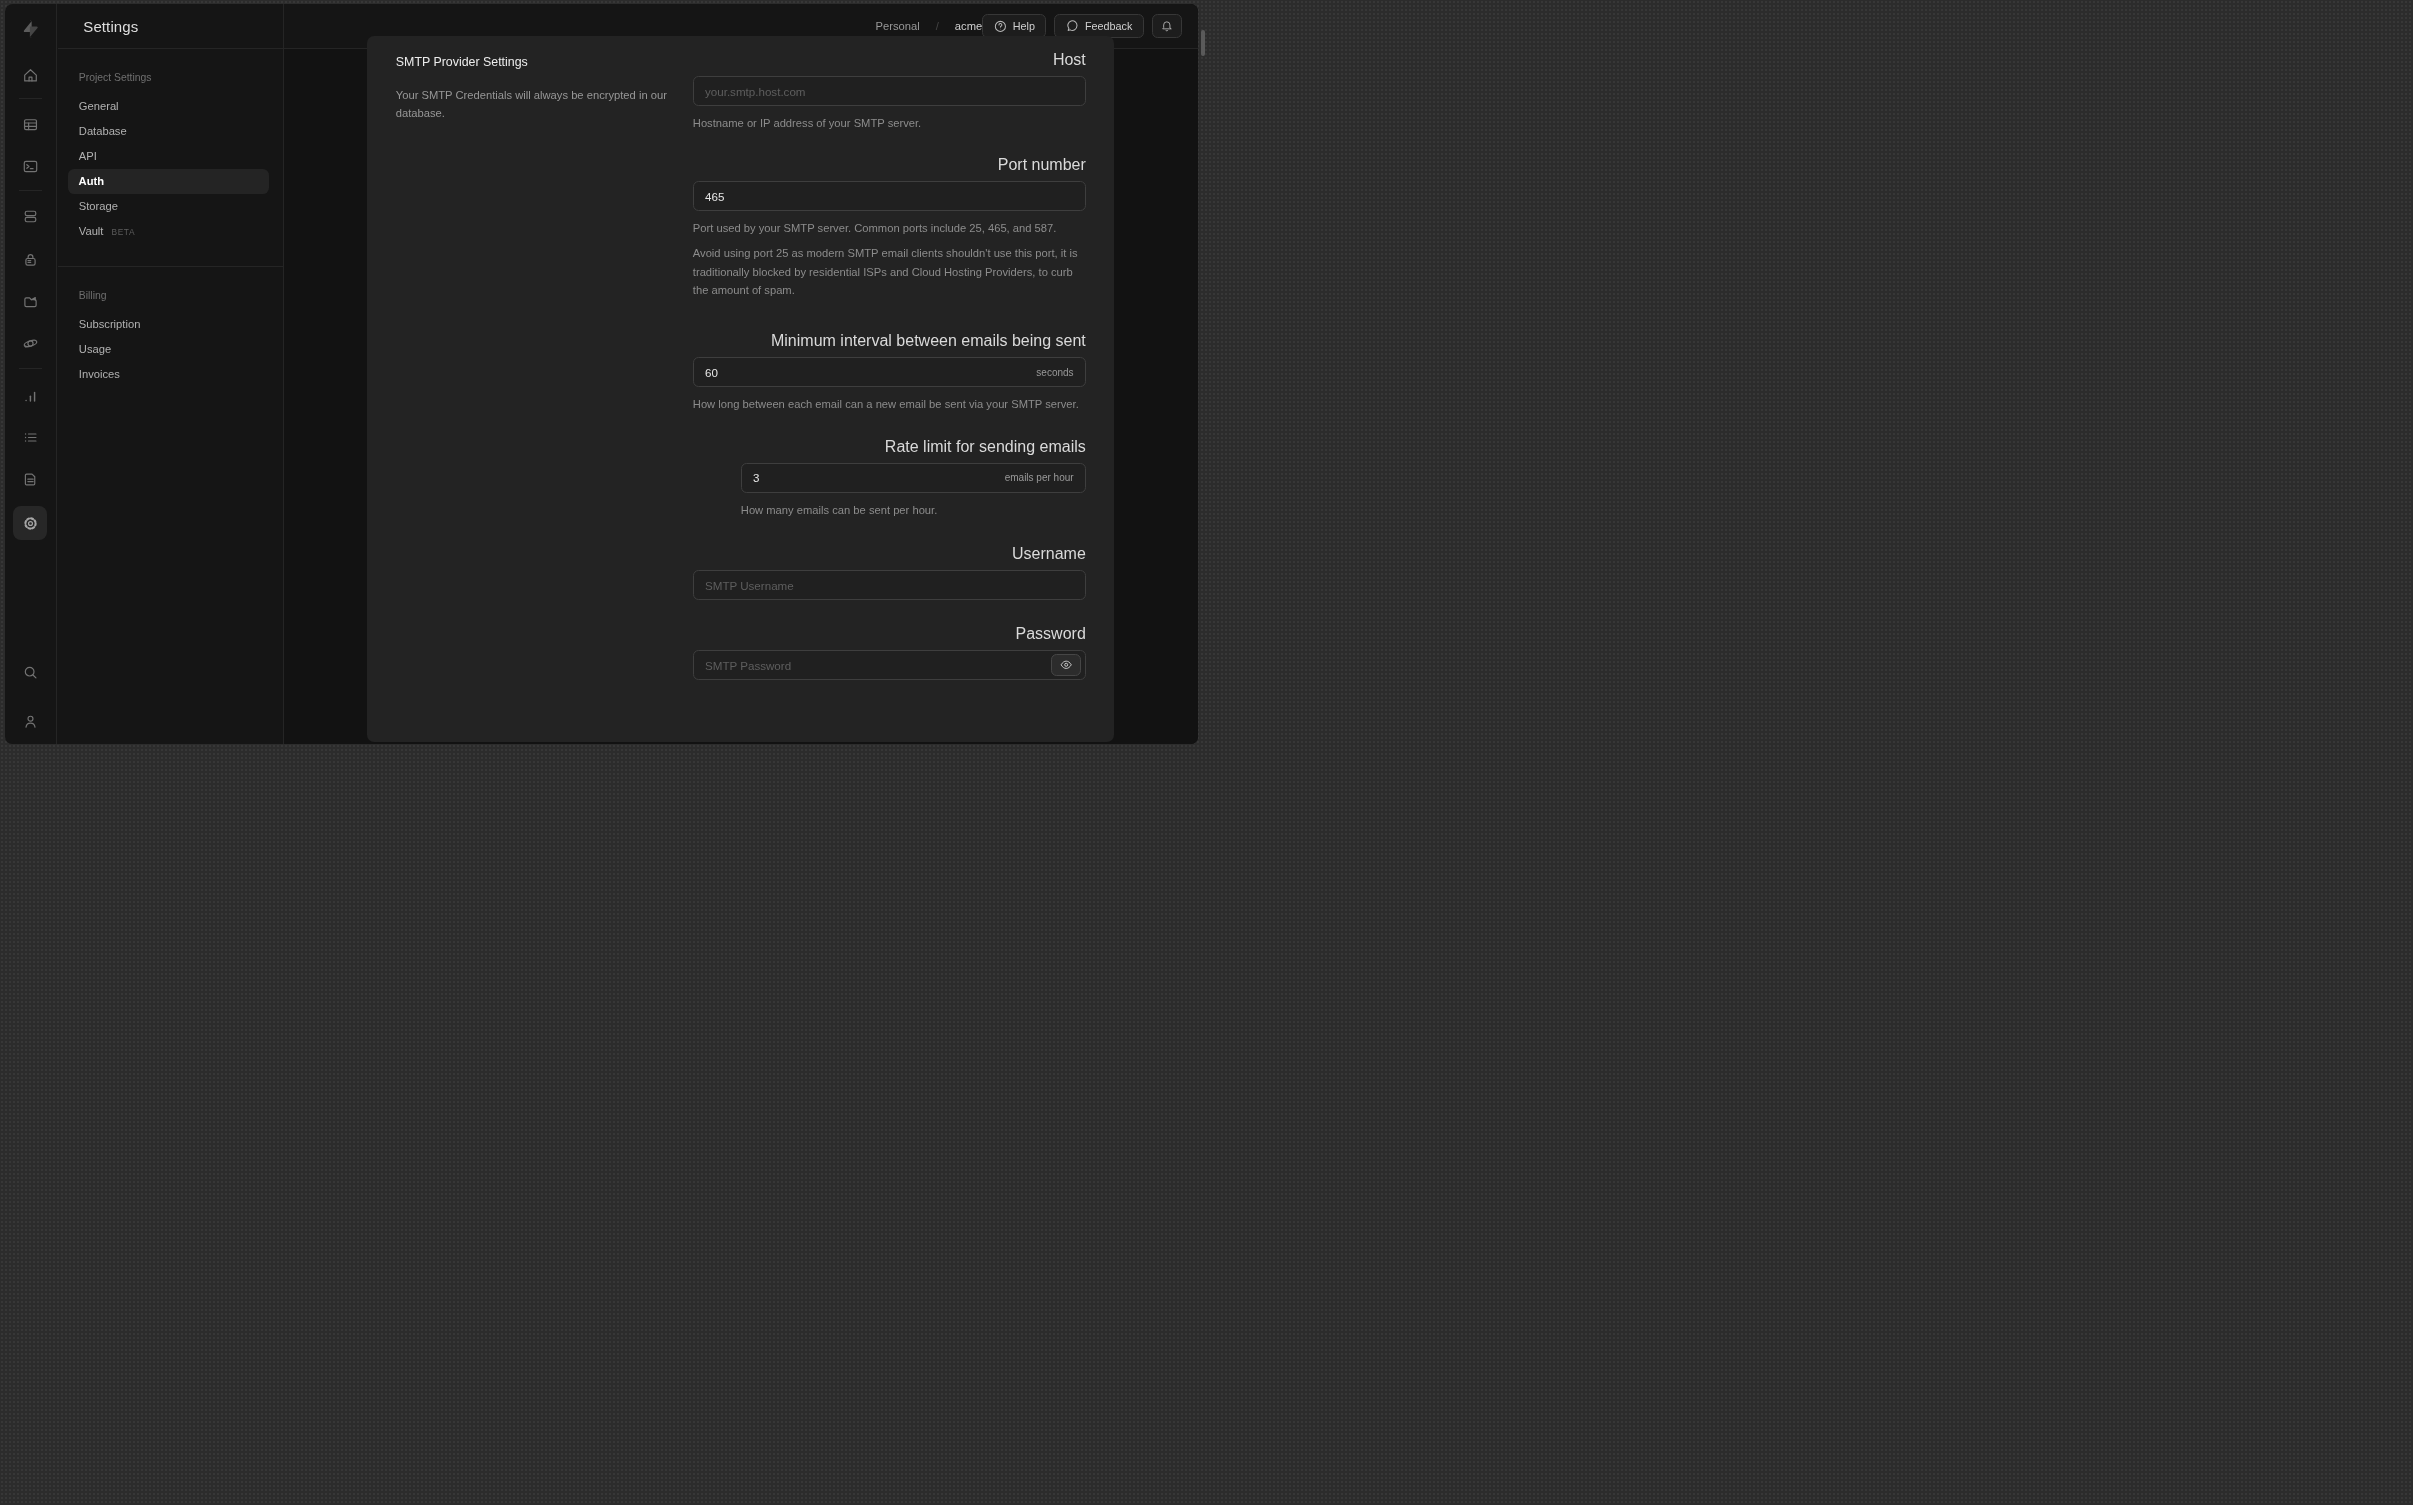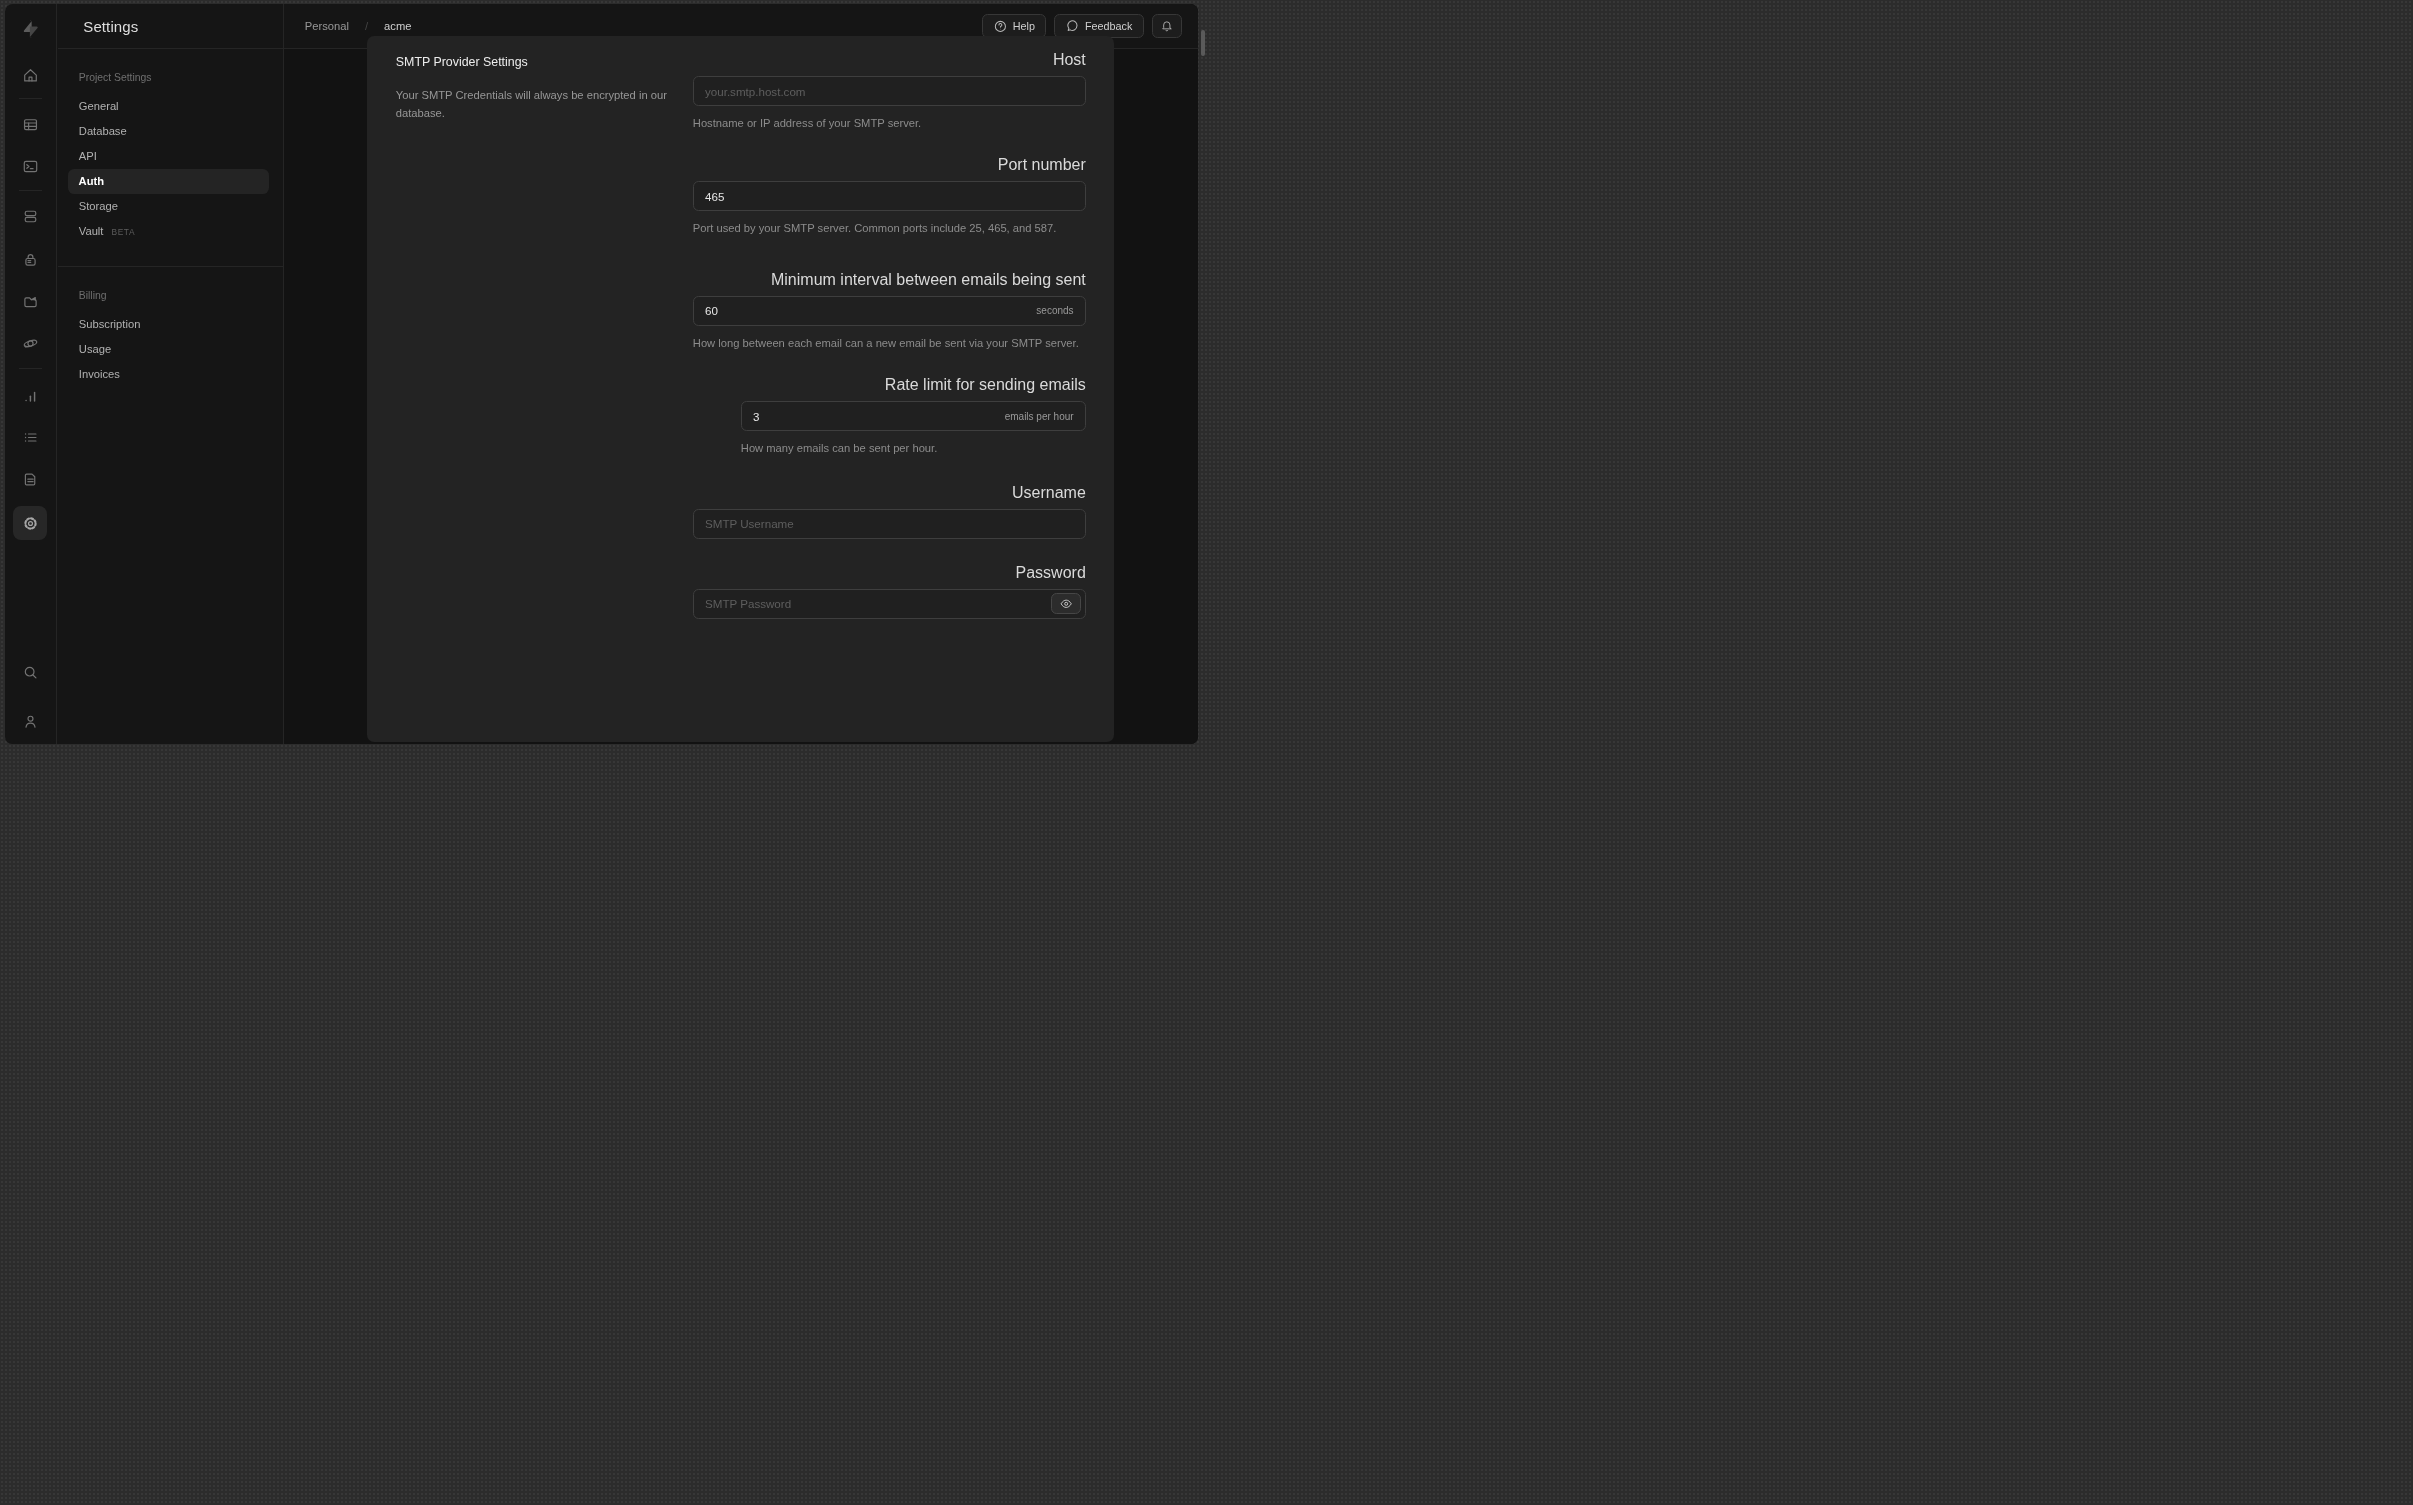--- a/index.html
+++ b/index.html
@@ -49,21 +49,21 @@
   .sidebar-header h1{font-size:15px;font-weight:400;color:#dedede;letter-spacing:0.1px;}
   .side-nav{position:absolute;top:45px;left:0;right:0;}
   .nav-heading{margin:22.3px 0 8px 21px;font-size:10.4px;color:#6f6f6f;line-height:14.4px;}
   .nav-item{display:block;height:25px;line-height:25px;padding-left:21px;font-size:11.2px;color:var(--item);cursor:pointer;text-decoration:none;}
   .nav-item.active{background:rgba(255,255,255,0.065);border-radius:6.4px;margin:0 13.6px 0 10.4px;padding-left:10.4px;color:#ffffff;font-weight:700;}
   .nav-item .badge{font-size:8.4px;color:#5d5d5d;margin-left:8px;letter-spacing:0.6px;}
   .side-div{margin-top:22.3px;height:0.8px;background:var(--border);}
   
   .content{position:absolute;left:279px;right:0;top:0;bottom:0;background:var(--content);}
   .topbar{height:45px;border-bottom:0.8px solid var(--border);background:var(--win);
-    display:flex;align-items:center;justify-content:space-between;padding:0 16px 0 21px;}
+    display:flex;align-items:center;justify-content:flex-end;padding:0 16px 0 21px;}
   .crumbs{display:flex;align-items:center;gap:16px;font-size:11.2px;}
   .crumb-org{color:#989898;cursor:pointer;}
   .crumb-sep{color:#454545;}
   .crumb-project{color:#d0d0d0;cursor:pointer;}
   .actions{display:flex;align-items:center;gap:8px;}
   .tb-btn{height:24px;display:flex;align-items:center;gap:6.4px;padding:0 10.4px;border-radius:5.6px;
     background:#1d1d1d;border:0.8px solid #373737;color:#cfcfcf;font-size:10.8px;cursor:pointer;
     font-family:inherit;}
   .tb-btn svg{stroke:#b5b5b5;fill:none;stroke-width:1.3;stroke-linecap:round;stroke-linejoin:round;}
   .tb-btn.icon-only{width:30px;padding:0;justify-content:center;}
@@ -272,20 +272,21 @@
           </div>
           <div class="f-help">Hostname or IP address of your SMTP server.</div>
         </div>
 
         <div class="field f-port">
           <div class="f-label">Port number</div>
           <div class="f-input">
             <input type="text" value="465" style="">
           </div>
           <div class="f-help">Port used by your SMTP server. Common ports include 25, 465, and 587.</div>
+          <div class="f-help">Avoid using port 25 as modern SMTP email clients shouldn't use this port, it is traditionally blocked by residential ISPs and Cloud Hosting Providers, to curb the amount of spam.</div>
         </div>
 
         <div class="field f-interval">
           <div class="f-label">Minimum interval between emails being sent</div>
           <div class="f-input">
             <input type="text" value="60" style="">
             <span class="f-suffix">seconds</span>
           </div>
           <div class="f-help">How long between each email can a new email be sent via your SMTP server.</div>
         </div>

